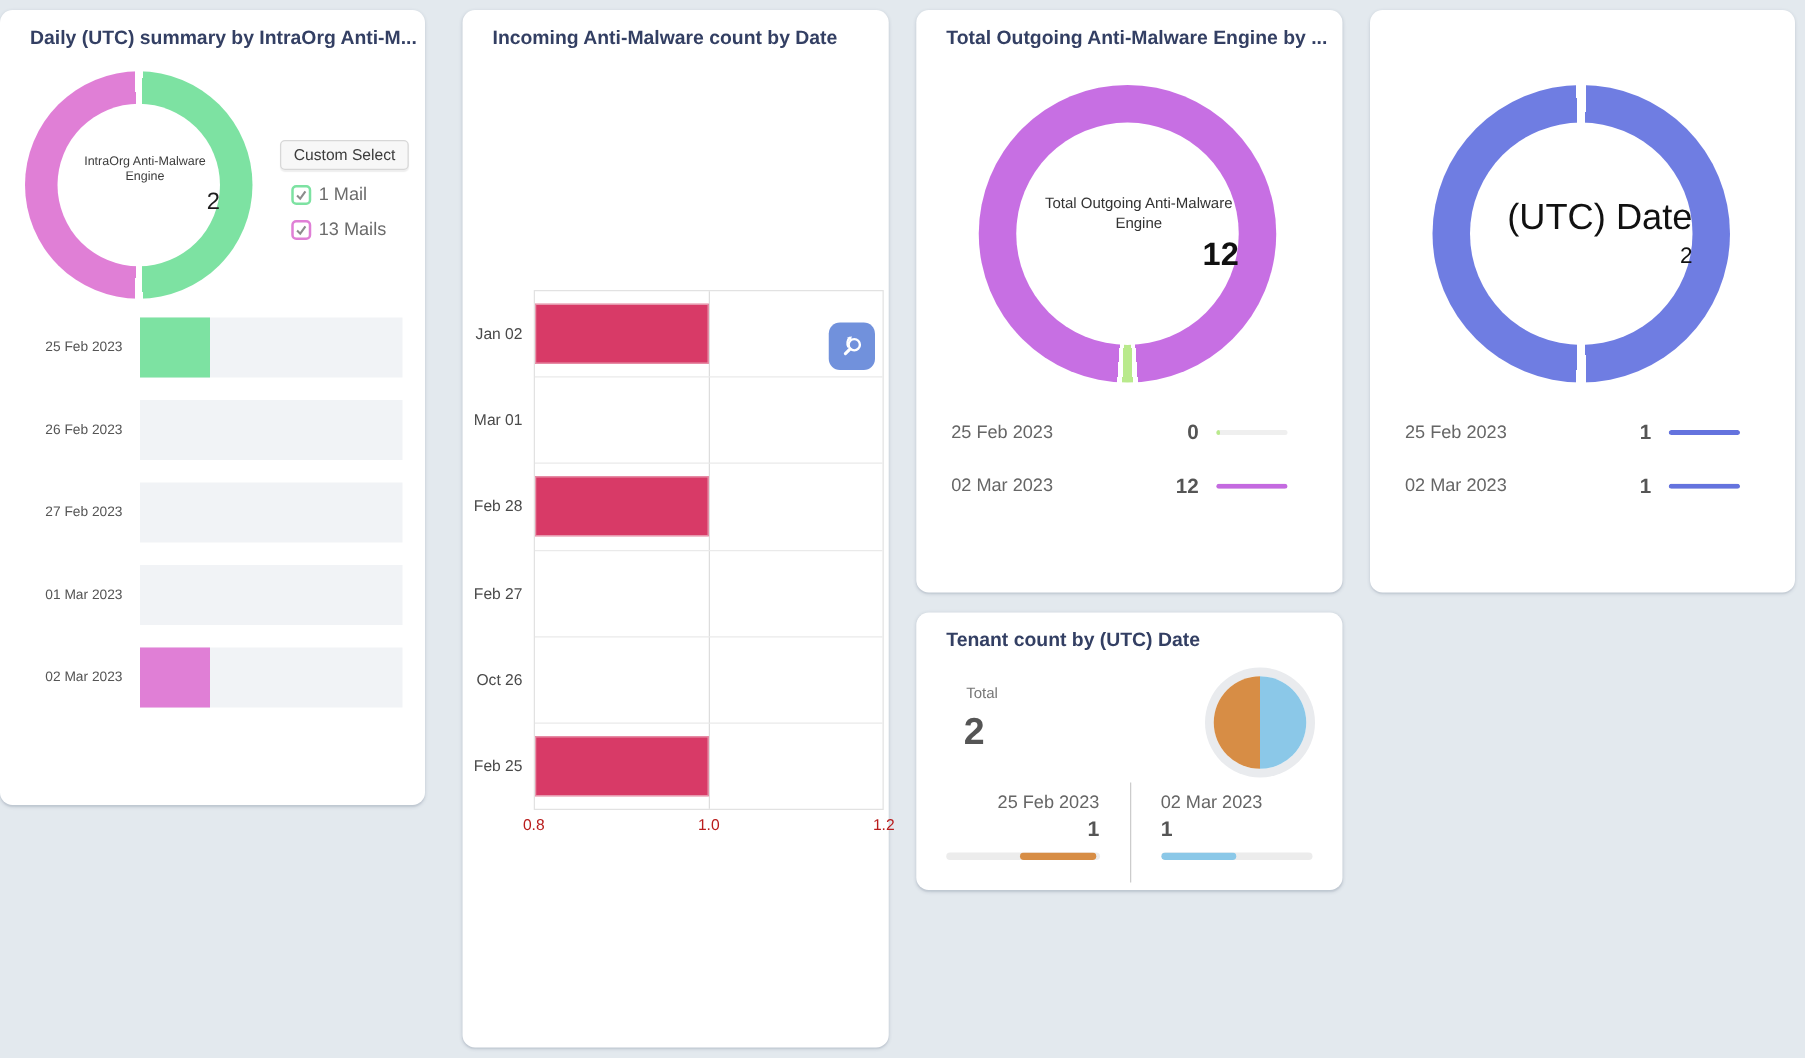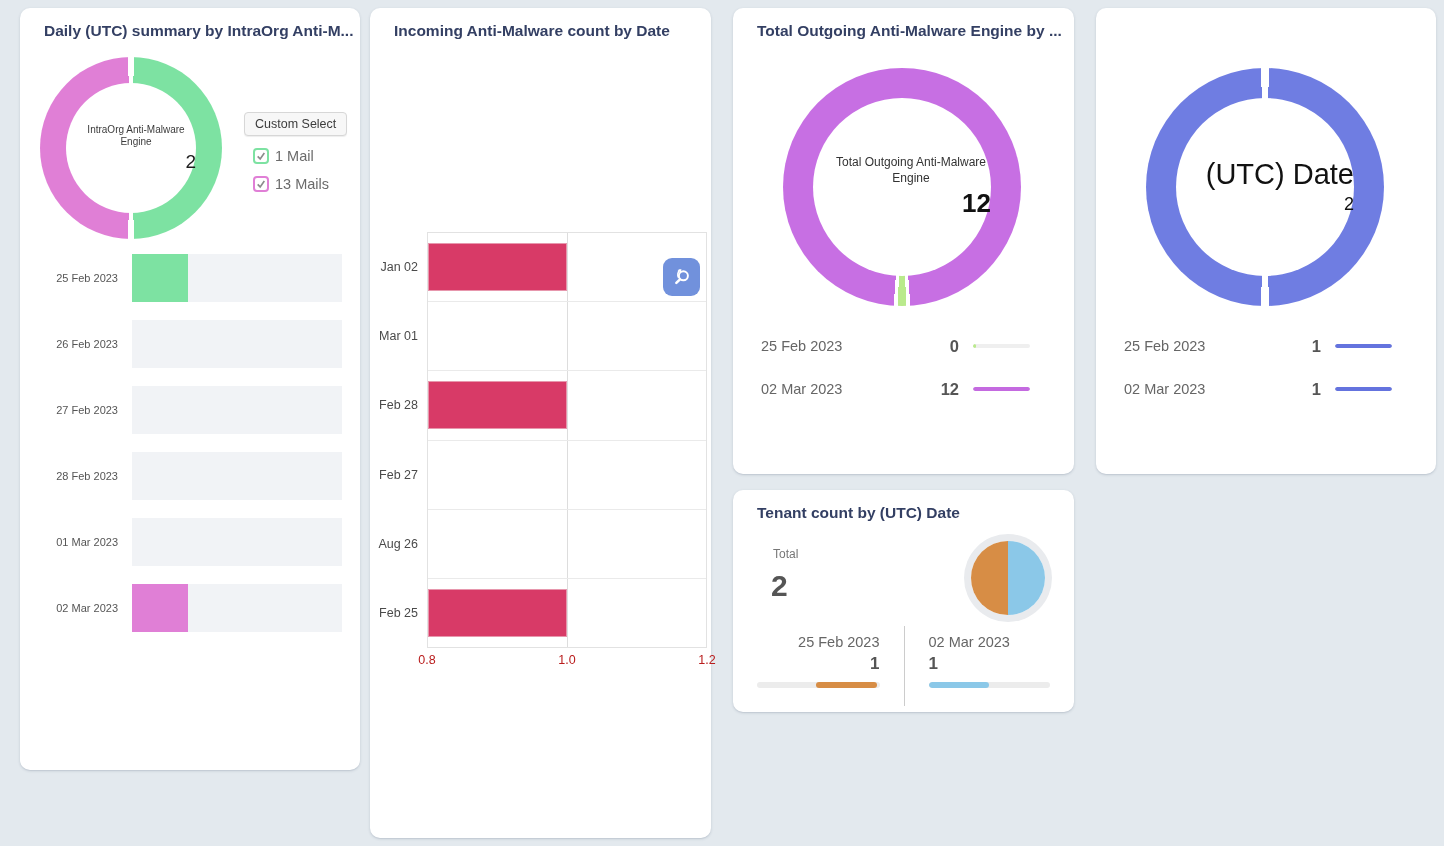--- a/index.html
+++ b/index.html
@@ -9,21 +9,21 @@
     font-family:"Liberation Sans", sans-serif;
     position:relative;
     overflow:hidden;
   }
   .card {
     position:absolute;
     background:#fff;
     border-radius:10px;
     box-shadow:0 1px 3px rgba(40,55,90,.16), 0 1px 1px rgba(40,55,90,.06);
   }
-  #card-daily   { left:20px;    top:8px;   width:340px; height:762px; }
+  #card-daily   { left:0;    top:8px;   width:340px; height:636px; }
   #card-incbar  { left:370px;  top:8px;   width:341px; height:830px; }
   #card-outgo   { left:733px;  top:8px;   width:341px; height:466px; }
   #card-inceng  { left:1096px; top:8px;   width:340px; height:466px; }
   #card-tenant  { left:733px;  top:490px; width:341px; height:222px; }
 
   .card-title {
     font-size:15.5px; font-weight:700; color:#333f63;
     padding:14px 24px 0 24px; white-space:nowrap; overflow:hidden;
   }
 
@@ -161,26 +161,20 @@
             <div class="c1-fill" style="width: 0%;"></div>
           </div>
       </div>
       <div class="c1-row">
         <span class="c1-date">27 Feb 2023</span>
         <div class="c1-track">
             <div class="c1-fill" style="width: 0%;"></div>
           </div>
       </div>
       <div class="c1-row">
-        <span class="c1-date">28 Feb 2023</span>
-        <div class="c1-track">
-            <div class="c1-fill" style="width: 0%;"></div>
-          </div>
-      </div>
-      <div class="c1-row">
         <span class="c1-date">01 Mar 2023</span>
         <div class="c1-track">
             <div class="c1-fill" style="width: 0%;"></div>
           </div>
       </div>
       <div class="c1-row">
         <span class="c1-date">02 Mar 2023</span>
         <div class="c1-track">
             <div class="c1-fill" style="background: rgb(224, 127, 214); width: 26.5%;"></div>
           </div>
@@ -191,21 +185,21 @@
   <section class="card" id="card-incbar">
     <h2 class="card-title">Incoming Anti-Malware count by Date</h2>
 
     <div class="c2-chart">
       <div class="c2-grid">
         <div class="c2-ycol">
           <span class="c2-ylab">Jan 02</span>
           <span class="c2-ylab">Mar 01</span>
           <span class="c2-ylab">Feb 28</span>
           <span class="c2-ylab">Feb 27</span>
-          <span class="c2-ylab">Aug 26</span>
+          <span class="c2-ylab">Oct 26</span>
           <span class="c2-ylab">Feb 25</span>
         </div>
         <div class="c2-plot">
           <div class="c2-cell">
               <div class="c2-bar" style="width: 50%; background: rgb(216, 58, 103);"></div>
             </div>
           <div class="c2-cell"></div>
           <div class="c2-cell">
               <div class="c2-bar" style="width: 50%; background: rgb(216, 58, 103);"></div>
             </div>

